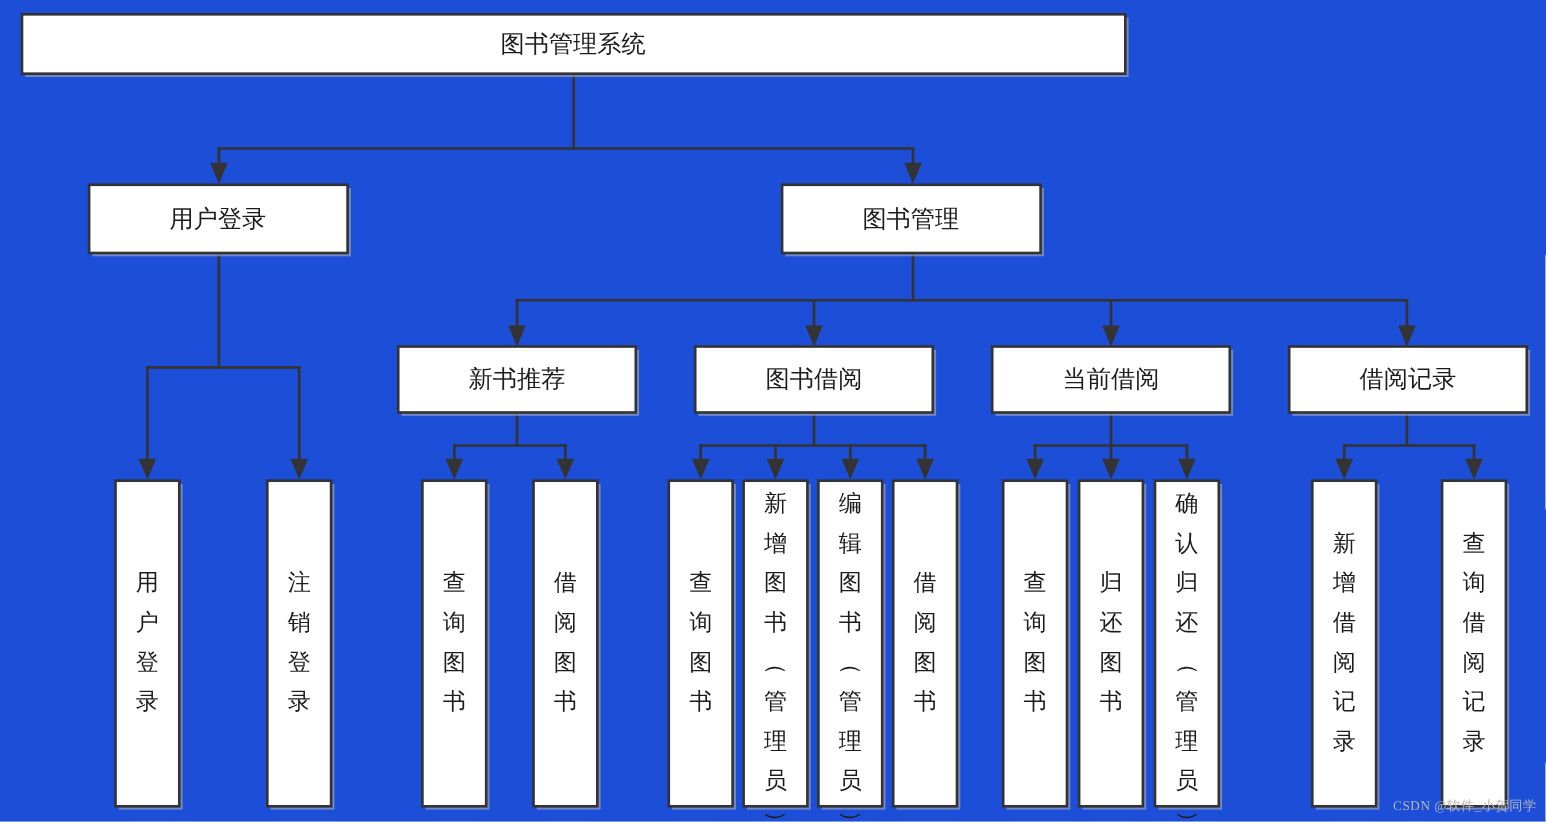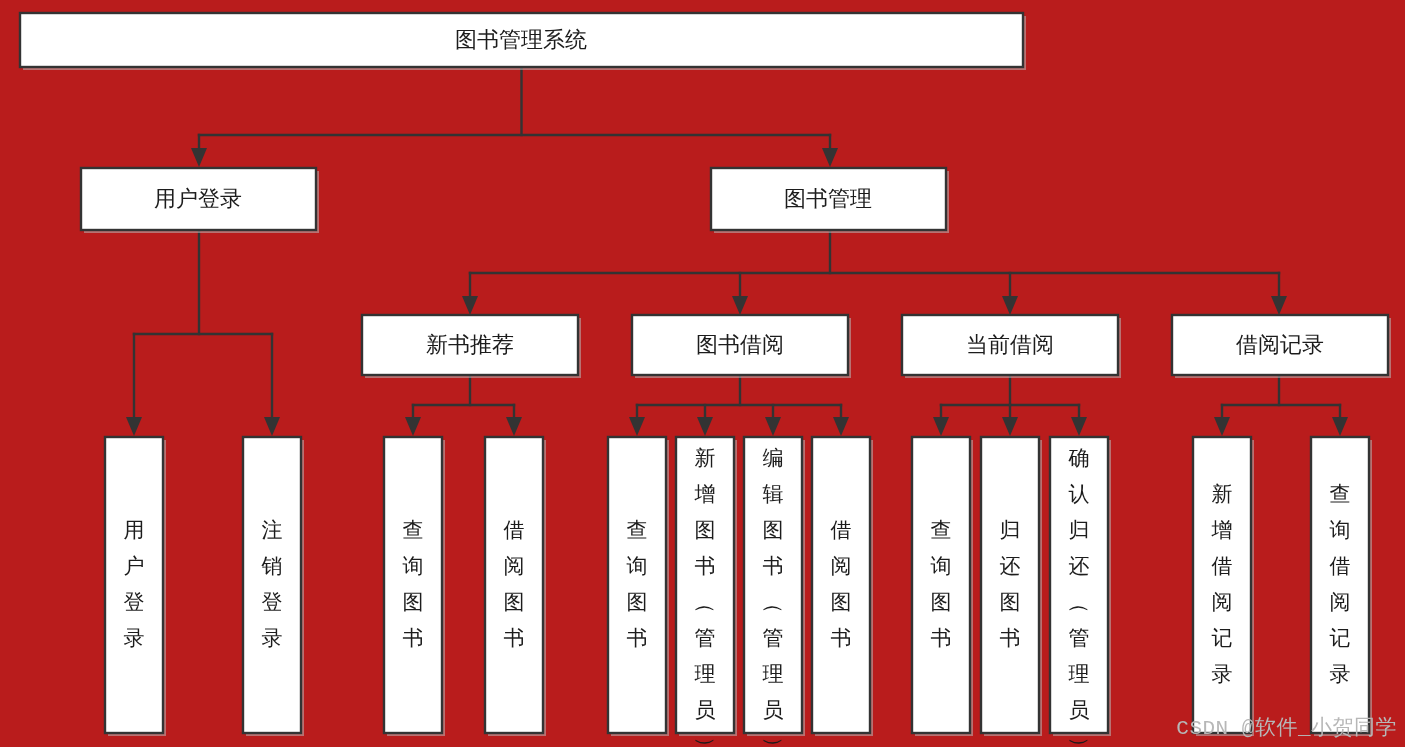--- a/index.html
+++ b/index.html
@@ -8,21 +8,21 @@
     padding: 0;
     background: #ffffff;
   }
   body {
     font-family: "Liberation Sans", "DejaVu Sans", sans-serif;
   }
   #diagram-root {
     position: relative;
     width: 1405px;
     height: 747px;
-    background: #b91c1c;
+    background: #1d4ed8;
     overflow: hidden;
   }
   svg#flowchart {
     display: block;
     width: 1405px;
     height: 747px;
   }
   .node-box {
     fill: #ffffff;
     stroke: #333333;
@@ -53,22 +53,22 @@
     font-family: "DejaVu Sans", "Liberation Sans", sans-serif;
     font-size: 21px;
     text-anchor: middle;
     dominant-baseline: middle;
   }
   .watermark {
     position: absolute;
     right: 8px;
     bottom: 6px;
     color: #b7b7b7;
-    font-size: 21px;
-    font-family: Liberation Mono, monospace;
+    font-size: 12px;
+    font-family: Liberation Serif, serif;
     letter-spacing: 0.5px;
     white-space: nowrap;
     pointer-events: none;
     text-align: center;
   }
 </style>
 </head>
 <body>
 
 <div id="diagram-root">

